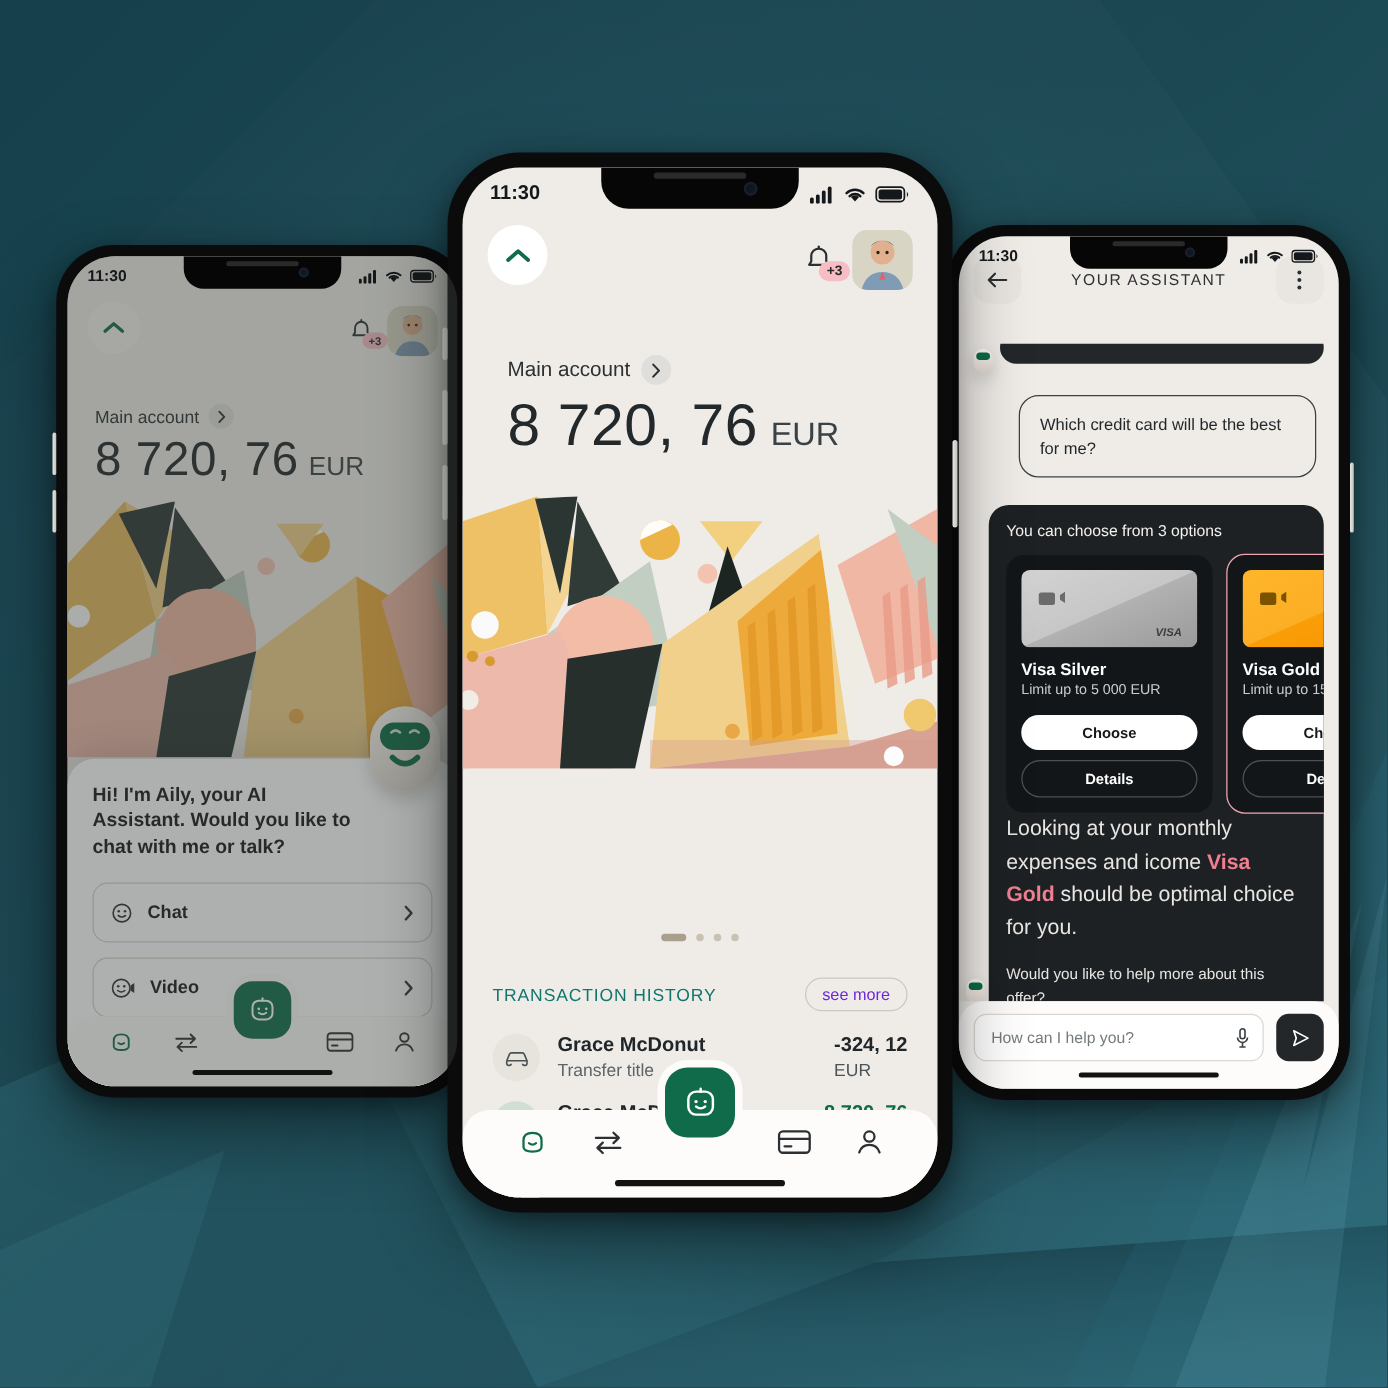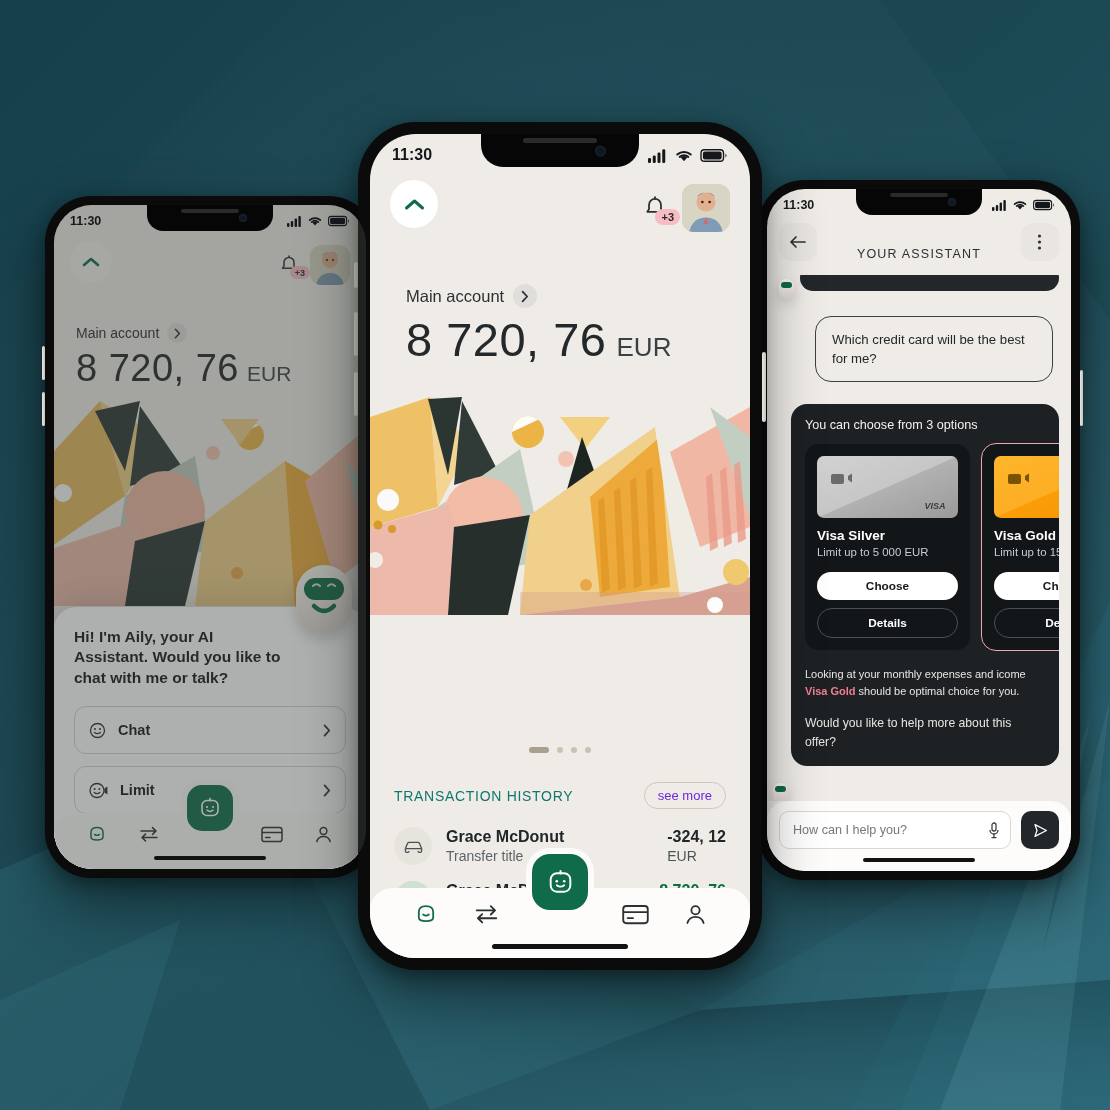--- a/index.html
+++ b/index.html
@@ -331,21 +331,21 @@
       <div class="opt" style="height:48px; padding:0 14px; margin-top:12px;">
         <span style="display:flex; margin-right:12px;">
           <svg width="19" height="17" viewBox="0 0 19 17">
               <circle cx="8" cy="8.5" r="7" stroke="#2b3033" stroke-width="1.3" fill="none"></circle>
               <circle cx="5.6" cy="7" r="1" fill="#2b3033"></circle>
               <circle cx="10.4" cy="7" r="1" fill="#2b3033"></circle>
               <path d="M5.2 10.4 q2.8 2.4 5.6 0" stroke="#2b3033" stroke-width="1.3" fill="none" stroke-linecap="round"></path>
               <path d="M15.4 6.4 L18.4 4.4 v8 l-3-2Z" fill="#2b3033"></path>
             </svg>
         </span>
-        <span class="lbl" style="font-size:14.5px;">Limit</span>
+        <span class="lbl" style="font-size:14.5px;">Video</span>
         <svg width="8" height="13" viewBox="0 0 8 13">
             <path d="M1.6 1.4 L6.2 6.5 L1.6 11.6" stroke="#2b3033" stroke-width="1.8" fill="none" stroke-linecap="round" stroke-linejoin="round"></path>
           </svg>
       </div>
 
       <div class="chk-row" style="margin-top:20px; gap:9px;">
         <span class="chk" style="width:14px;height:14px;"></span>
         <span style="font-size:13px;">Remember my choice</span>
       </div>
     </div>
@@ -428,21 +428,21 @@
             <path d="M4.6 7.1 a5.2 5.2 0 0 1 6.8 0" stroke="#15181a" stroke-width="1.6" fill="none" stroke-linecap="round"></path>
           </svg>
         <svg width="22" height="12" viewBox="0 0 22 12" style="margin-left:5px;">
             <rect x="0.6" y="1.4" width="18" height="9.2" rx="2.6" stroke="#15181a" stroke-width="1.1" fill="none"></rect>
             <rect x="2.1" y="2.8" width="15" height="6.4" rx="1.6" fill="#15181a"></rect>
             <path d="M20.2 4.4 v3.2 a2 2 0 0 0 0-3.2Z" fill="#15181a"></path>
           </svg>
       </span>
     </div>
 
-    <div class="chat-top" style="position:absolute; top:34px; left:12px; right:12px;align-items:flex-end;">
+    <div class="chat-top" style="position:absolute; top:16px; left:12px; right:12px;">
       <span class="icon-sq" style="width:38px;height:38px;">
         <svg width="18" height="14" viewBox="0 0 18 14">
             <path d="M16 7 H2 M7 2 L2 7 L7 12" stroke="#2b3033" stroke-width="1.7" fill="none" stroke-linecap="round" stroke-linejoin="round"></path>
           </svg>
       </span>
       <span class="chat-title" style="font-size:12.5px;">YOUR ASSISTANT</span>
       <span class="icon-sq" style="width:38px;height:38px;">
         <svg width="5" height="18" viewBox="0 0 5 18">
             <circle cx="2.5" cy="3" r="1.6" fill="#2b3033"></circle>
             <circle cx="2.5" cy="9" r="1.6" fill="#2b3033"></circle>
@@ -506,21 +506,21 @@
                 <text x="118" y="53" font-family="Liberation Sans" font-size="9" font-weight="bold" font-style="italic" fill="#fff" text-anchor="middle">VISA</text>
               </svg>
             </div>
             <div class="cc-name" style="font-size:13.5px; margin-top:10px;">Visa Gold</div>
             <div class="cc-lim" style="font-size:11.4px; margin-top:3px; white-space:nowrap;">Limit up to 15 000 EUR</div>
             <div class="btn-w" style="margin-top:14px; padding:7px 0; font-size:11.8px;">Choose</div>
             <div class="btn-o" style="margin-top:8px; padding:7px 0; font-size:11.8px;">Details</div>
           </div>
         </div>
 
-        <p style="font-size:11px; line-height:1.55; margin-top:16px; padding-right:20px;">
+        <p style="font-size:17px; line-height:1.55; padding-right:20px;">
           <span>Looking at your monthly expenses and icome </span><span class="hl">Visa Gold</span><span> should be optimal choice for you.</span>
         </p>
         <p style="font-size:12.2px; line-height:1.55; margin-top:14px; padding-right:16px;">Would you like to help more about this offer?</p>
       </div>
 
       <div class="aily-head" style="position:absolute; left:6px; top:508px; width:15px; height:19px; border-radius:8px;">
         <span class="aily-visor" style="left:2px; top:3px; width:11px; height:6px; border-radius:4px;"></span>
       </div>
     </div>
 

